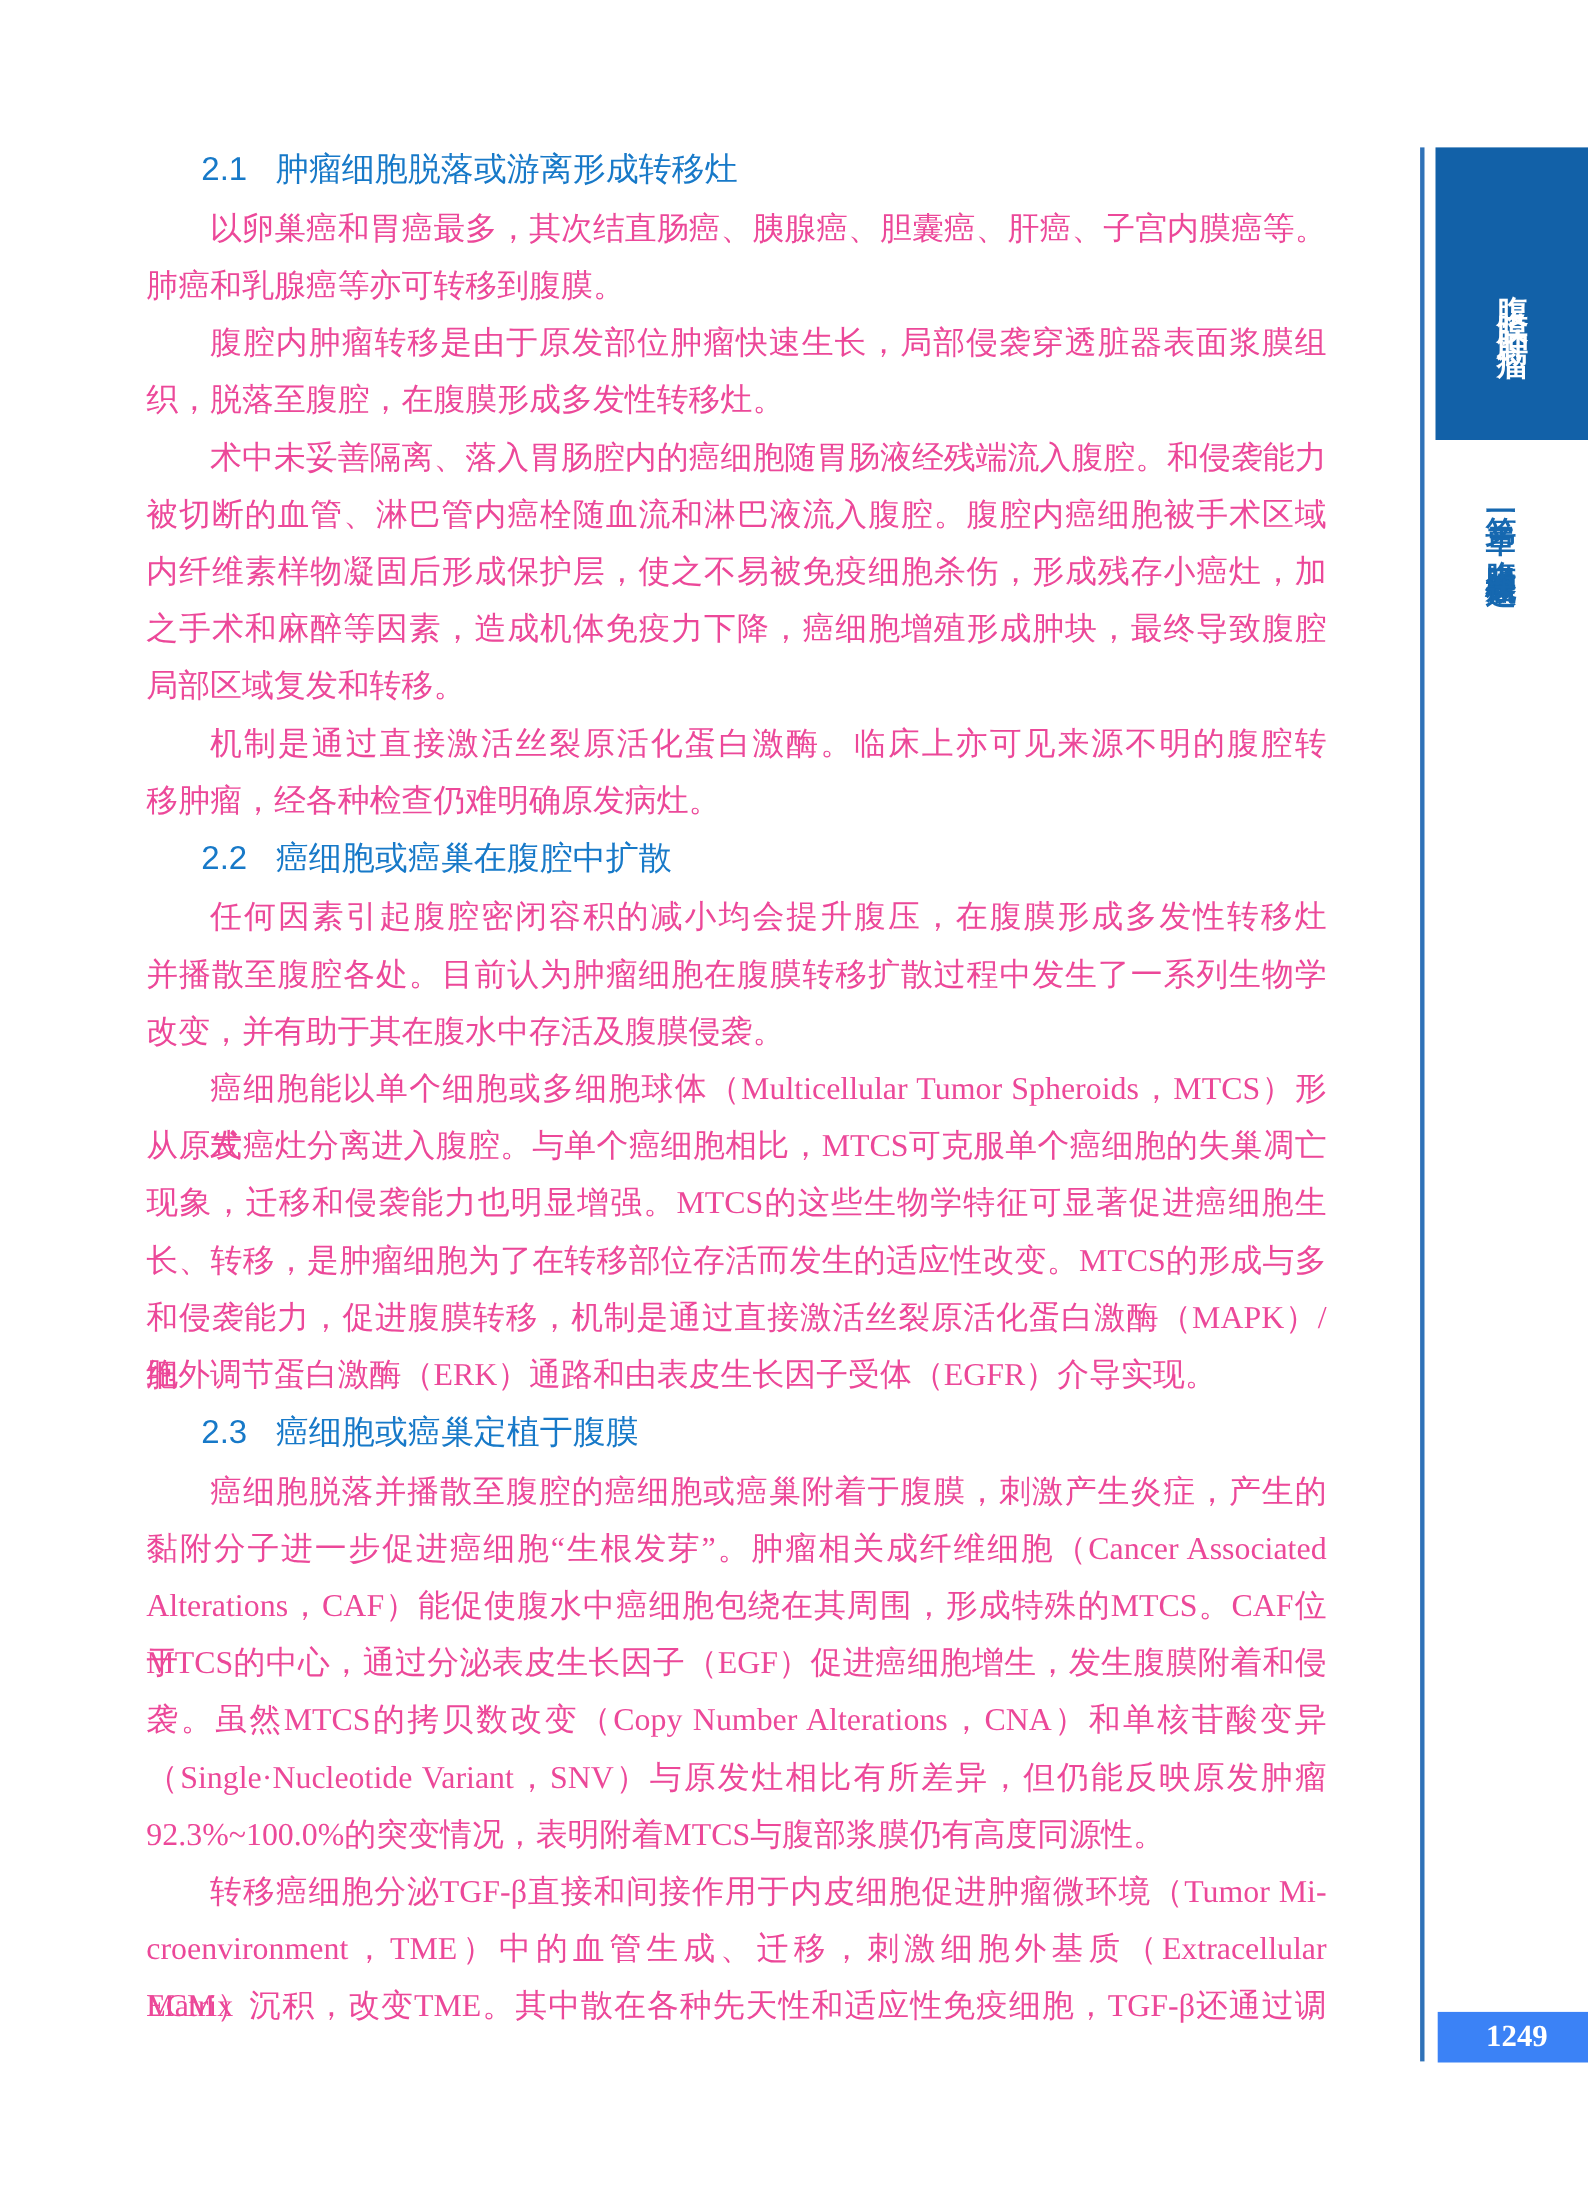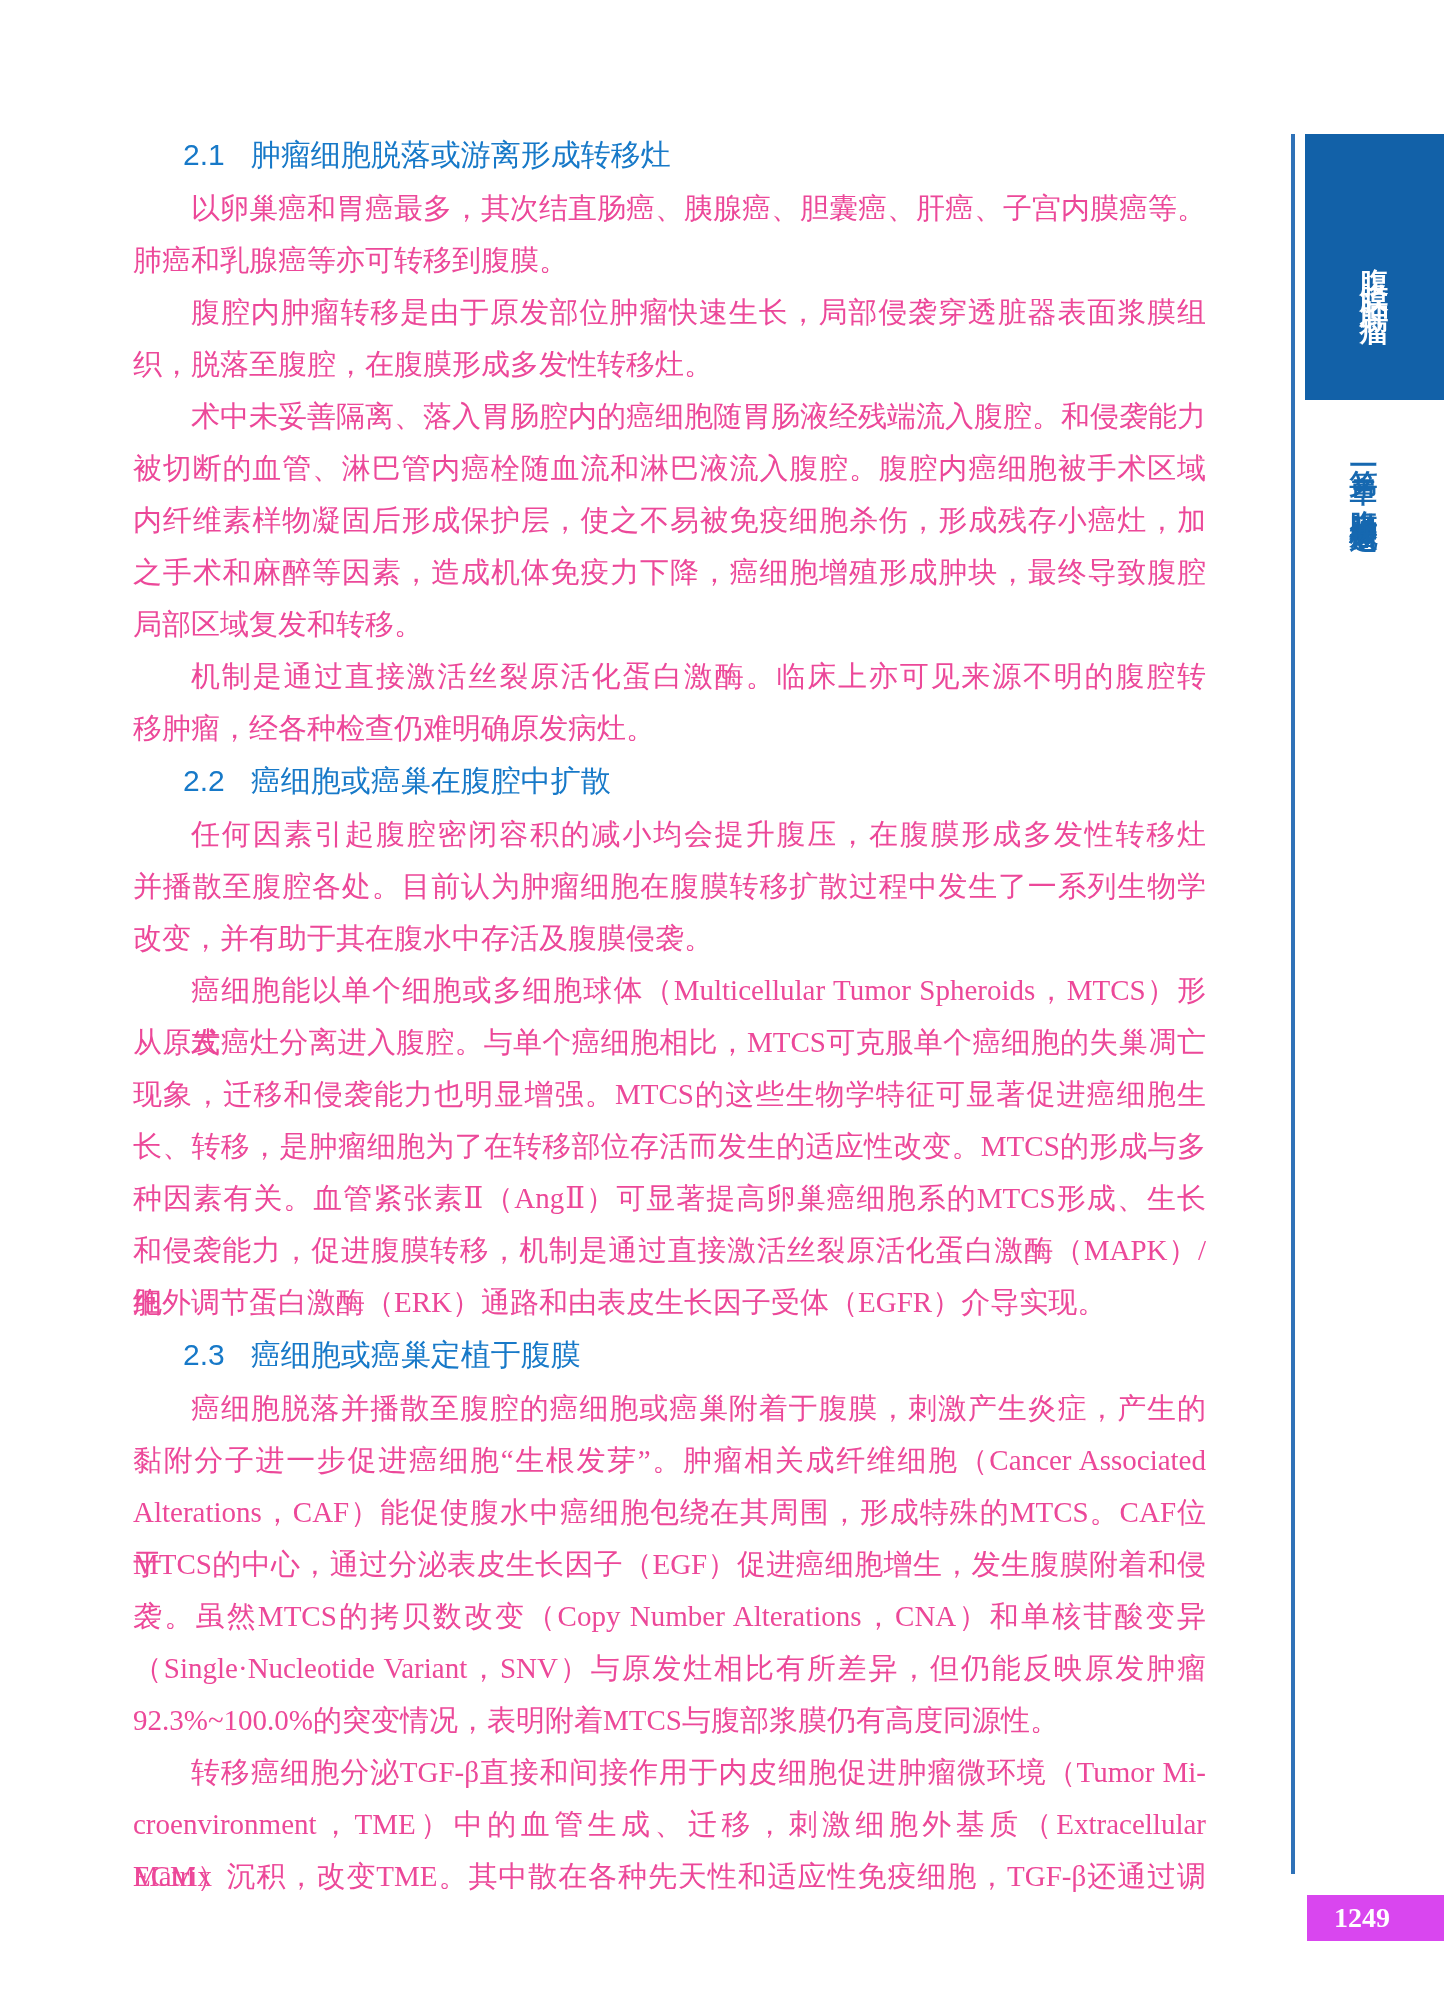--- a/index.html
+++ b/index.html
@@ -79,26 +79,26 @@
     text-orientation: upright;
     color: #1668b0;
     font-family: "Liberation Serif", "DejaVu Serif", serif;
     font-weight: bold;
     font-size: 28px;
     letter-spacing: 3px;
   }
   .pagenum-box {
     position: absolute;
     left: 1307px;
-    top: 1895px;
+    top: 1829px;
     width: 137px;
     height: 46px;
-    background: #d946ef;
+    background: #3b82f6;
     box-sizing: border-box;
-    padding-left: 27px;
+    padding-left: 44px;
   }
   .pagenum-box .num {
     color: #ffffff;
     font-family: "Liberation Serif", "DejaVu Serif", serif;
     font-weight: bold;
     font-size: 28px;
     line-height: 46px;
   }
 </style>
 </head>
@@ -120,21 +120,20 @@
       <div class="line just indent">机制是通过直接激活丝裂原活化蛋白激酶。临床上亦可见来源不明的腹腔转</div>
       <div class="line">移肿瘤，经各种检查仍难明确原发病灶。</div>
       <div class="heading"><span class="hnum">2.2</span><span class="htitle">癌细胞或癌巢在腹腔中扩散</span></div>
       <div class="line just indent">任何因素引起腹腔密闭容积的减小均会提升腹压，在腹膜形成多发性转移灶</div>
       <div class="line just">并播散至腹腔各处。目前认为肿瘤细胞在腹膜转移扩散过程中发生了一系列生物学</div>
       <div class="line">改变，并有助于其在腹水中存活及腹膜侵袭。</div>
       <div class="line just indent">癌细胞能以单个细胞或多细胞球体（Multicellular Tumor Spheroids，MTCS）形式</div>
       <div class="line just">从原发癌灶分离进入腹腔。与单个癌细胞相比，MTCS可克服单个癌细胞的失巢凋亡</div>
       <div class="line just">现象，迁移和侵袭能力也明显增强。MTCS的这些生物学特征可显著促进癌细胞生</div>
       <div class="line just">长、转移，是肿瘤细胞为了在转移部位存活而发生的适应性改变。MTCS的形成与多</div>
-      <div class="line just">种因素有关。血管紧张素Ⅱ（AngⅡ）可显著提高卵巢癌细胞系的MTCS形成、生长</div>
       <div class="line just">和侵袭能力，促进腹膜转移，机制是通过直接激活丝裂原活化蛋白激酶（MAPK）/细</div>
       <div class="line">胞外调节蛋白激酶（ERK）通路和由表皮生长因子受体（EGFR）介导实现。</div>
       <div class="heading"><span class="hnum">2.3</span><span class="htitle">癌细胞或癌巢定植于腹膜</span></div>
       <div class="line just indent">癌细胞脱落并播散至腹腔的癌细胞或癌巢附着于腹膜，刺激产生炎症，产生的</div>
       <div class="line just">黏附分子进一步促进癌细胞“生根发芽”。肿瘤相关成纤维细胞（Cancer Associated</div>
       <div class="line just">Alterations，CAF）能促使腹水中癌细胞包绕在其周围，形成特殊的MTCS。CAF位于</div>
       <div class="line just">MTCS的中心，通过分泌表皮生长因子（EGF）促进癌细胞增生，发生腹膜附着和侵</div>
       <div class="line just">袭。虽然MTCS的拷贝数改变（Copy Number Alterations，CNA）和单核苷酸变异</div>
       <div class="line just">（Single·Nucleotide Variant，SNV）与原发灶相比有所差异，但仍能反映原发肿瘤</div>
       <div class="line">92.3%~100.0%的突变情况，表明附着MTCS与腹部浆膜仍有高度同源性。</div>

